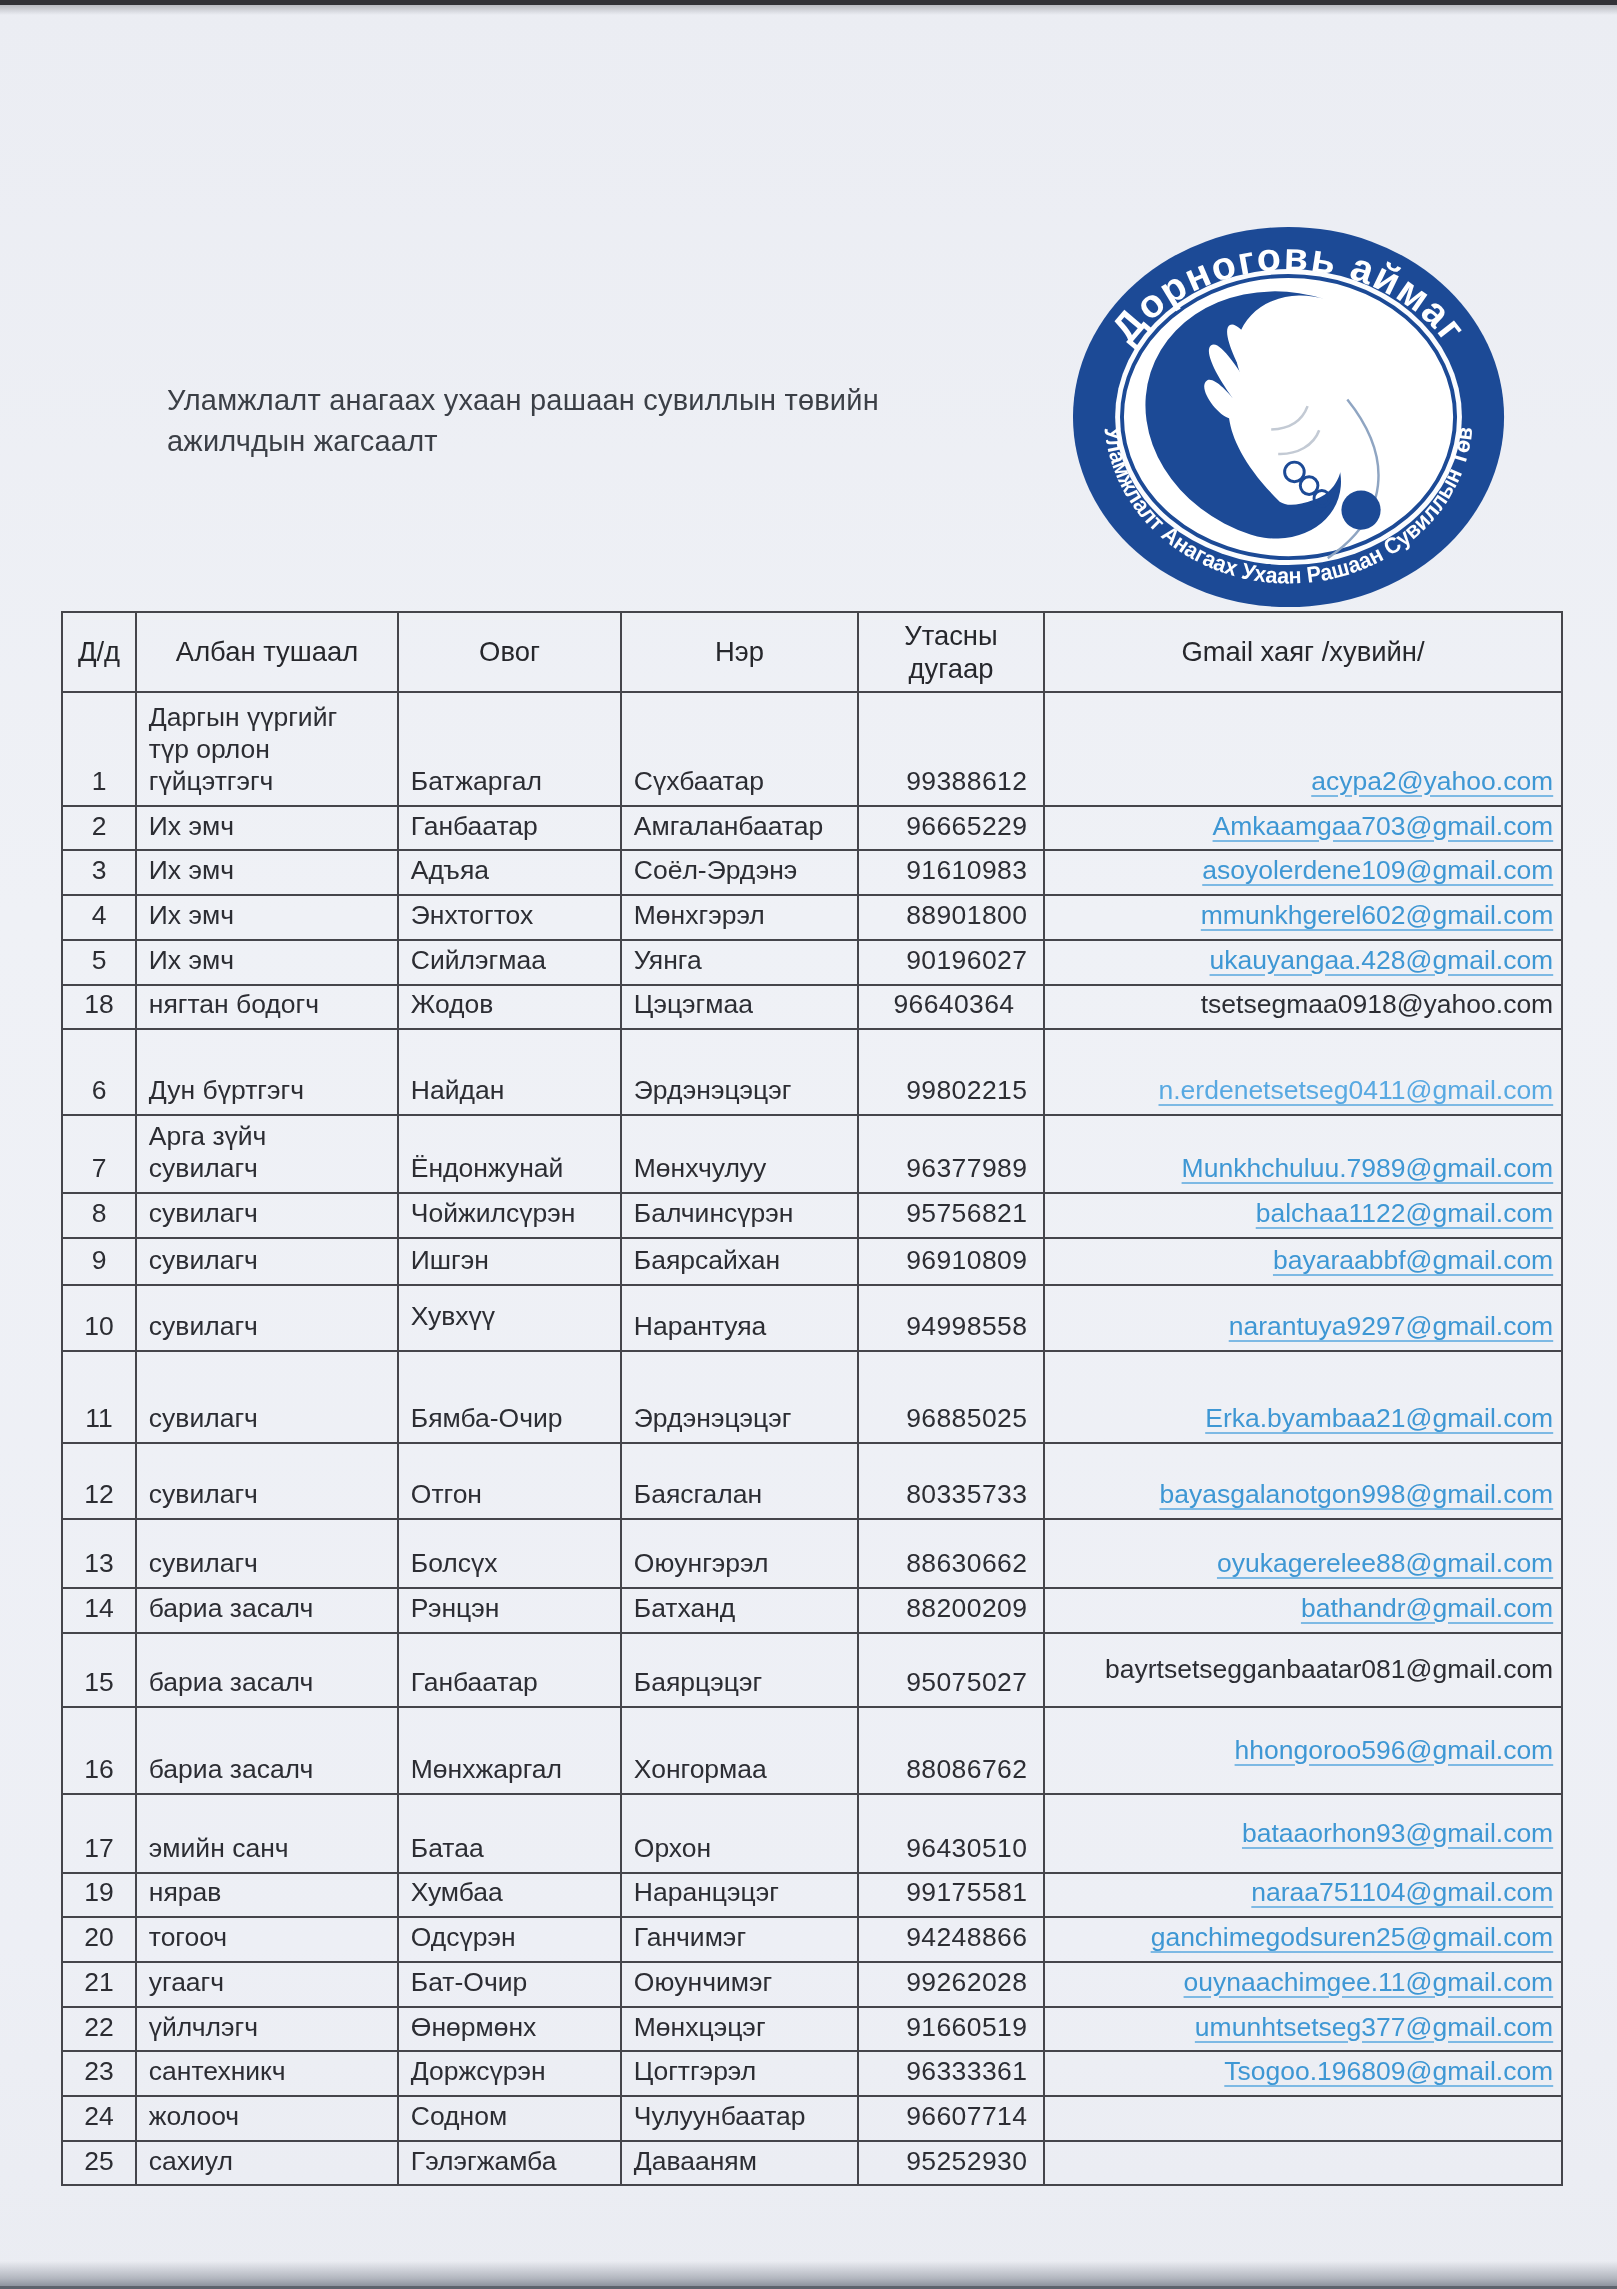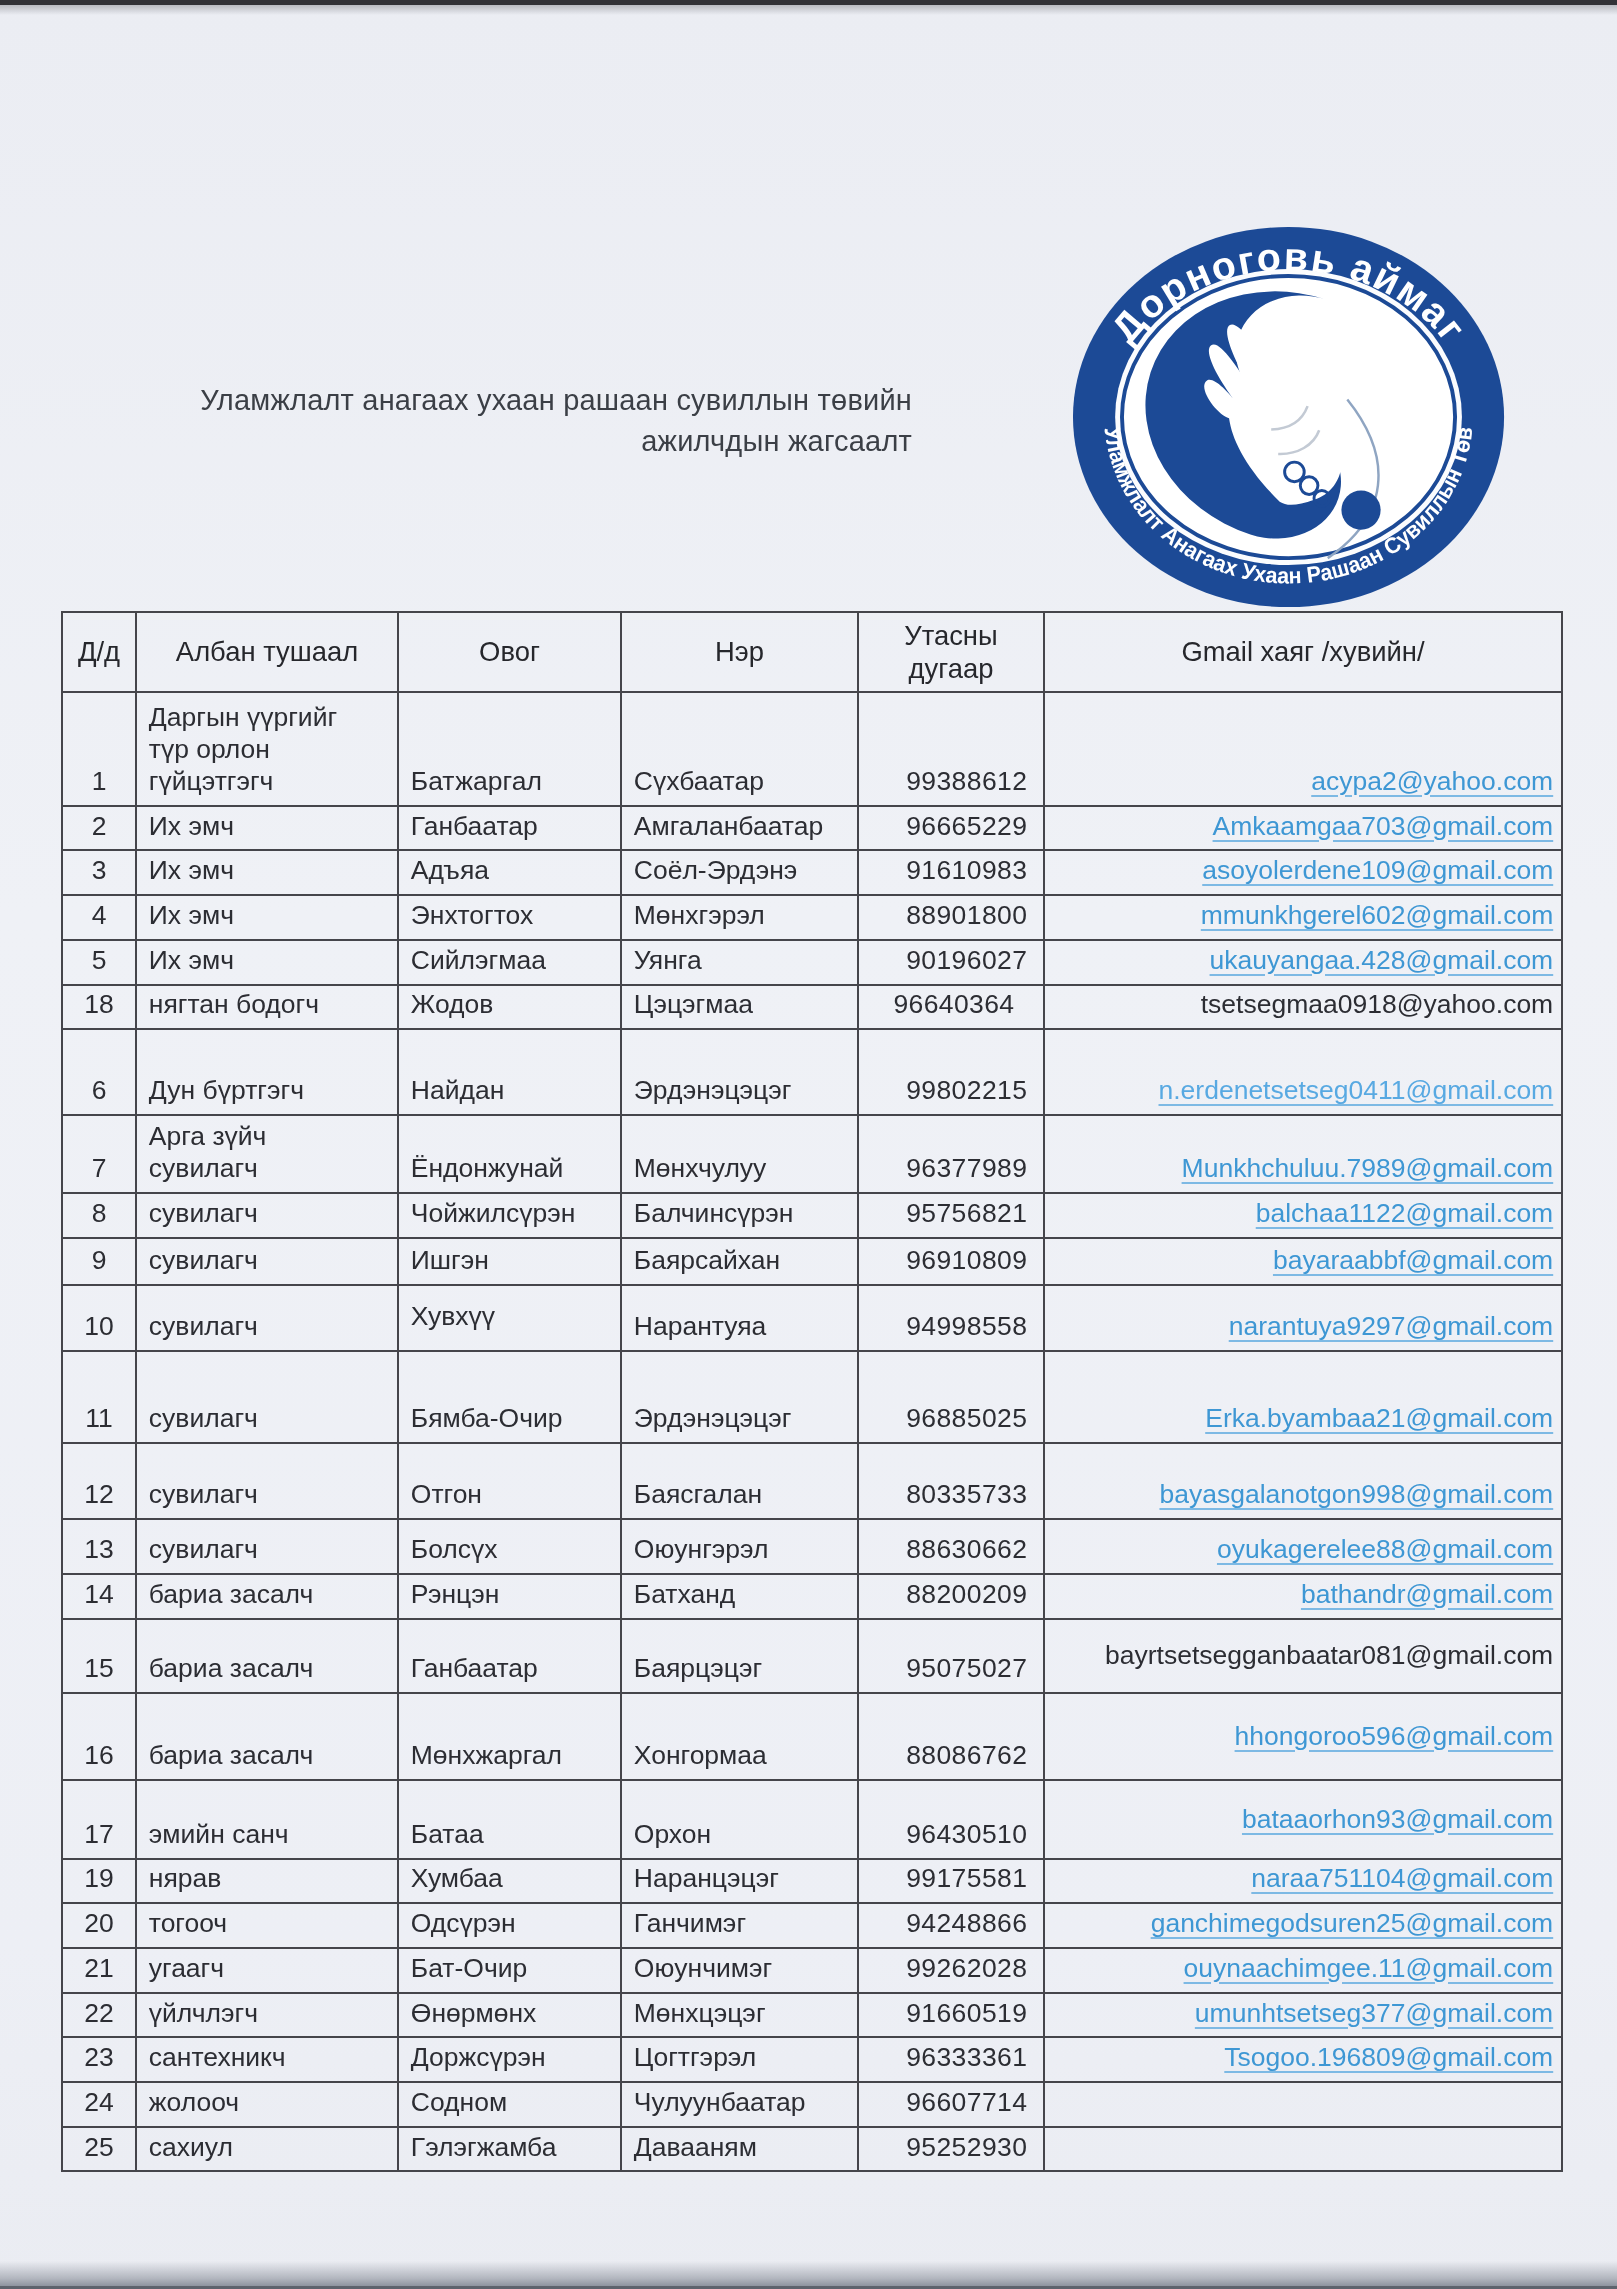--- a/index.html
+++ b/index.html
@@ -8,21 +8,21 @@
     background:linear-gradient(180deg,#ebedf3 0%,#eff1f6 40%,#edeff5 85%,#eaecf2 100%);
     font-family:"Liberation Sans",sans-serif;color:#2c2d33;
   }
   .scan-top{position:absolute;top:0;left:0;width:100%;height:4.9px;background:#323237;}
   .scan-top-fade{position:absolute;top:4.9px;left:0;width:100%;height:9.8px;background:linear-gradient(180deg,rgba(90,92,100,.35),rgba(90,92,100,0));}
   .scan-bottom{position:absolute;bottom:0;left:0;width:100%;height:29px;background:linear-gradient(180deg,rgba(110,116,128,0) 0%,rgba(110,116,128,.45) 60%,#7c828e 100%);}
   .scan-bottom-line{position:absolute;bottom:0;left:0;width:100%;height:3.9px;background:#5e636d;}
 
   .title{
     position:absolute;left:167px;top:380px;width:745px;
-    text-align:right;font-size:29px;line-height:41px;color:#3b3f46;letter-spacing:0.2px;
+    text-align:left;font-size:29px;line-height:41px;color:#3b3f46;letter-spacing:0.2px;
   }
 
   .logo{position:absolute;left:1071px;top:225px;width:438px;height:387px;}
 
   table.roster{
     position:absolute;left:61px;top:611px;width:1500px;
     border-collapse:collapse;table-layout:fixed;
   }
   .roster th,.roster td{border:2px solid #45454b;}
   .roster th{
@@ -205,21 +205,21 @@
         <td class="c-email em-link">Erka.byambaa21@gmail.com</td>
       </tr>
       <tr style="height:76px">
         <td class="c-num">12</td>
         <td class="c-pos">сувилагч</td>
         <td>Отгон</td>
         <td>Баясгалан</td>
         <td class="c-phone">80335733</td>
         <td class="c-email em-link">bayasgalanotgon998@gmail.com</td>
       </tr>
-      <tr style="height:55px">
+      <tr style="height:69px">
         <td class="c-num">13</td>
         <td class="c-pos">сувилагч</td>
         <td>Болсүх</td>
         <td>Оюунгэрэл</td>
         <td class="c-phone">88630662</td>
         <td class="c-email em-link">oyukagerelee88@gmail.com</td>
       </tr>
       <tr style="height:39px">
         <td class="c-num">14</td>
         <td class="c-pos">бариа засалч</td>

